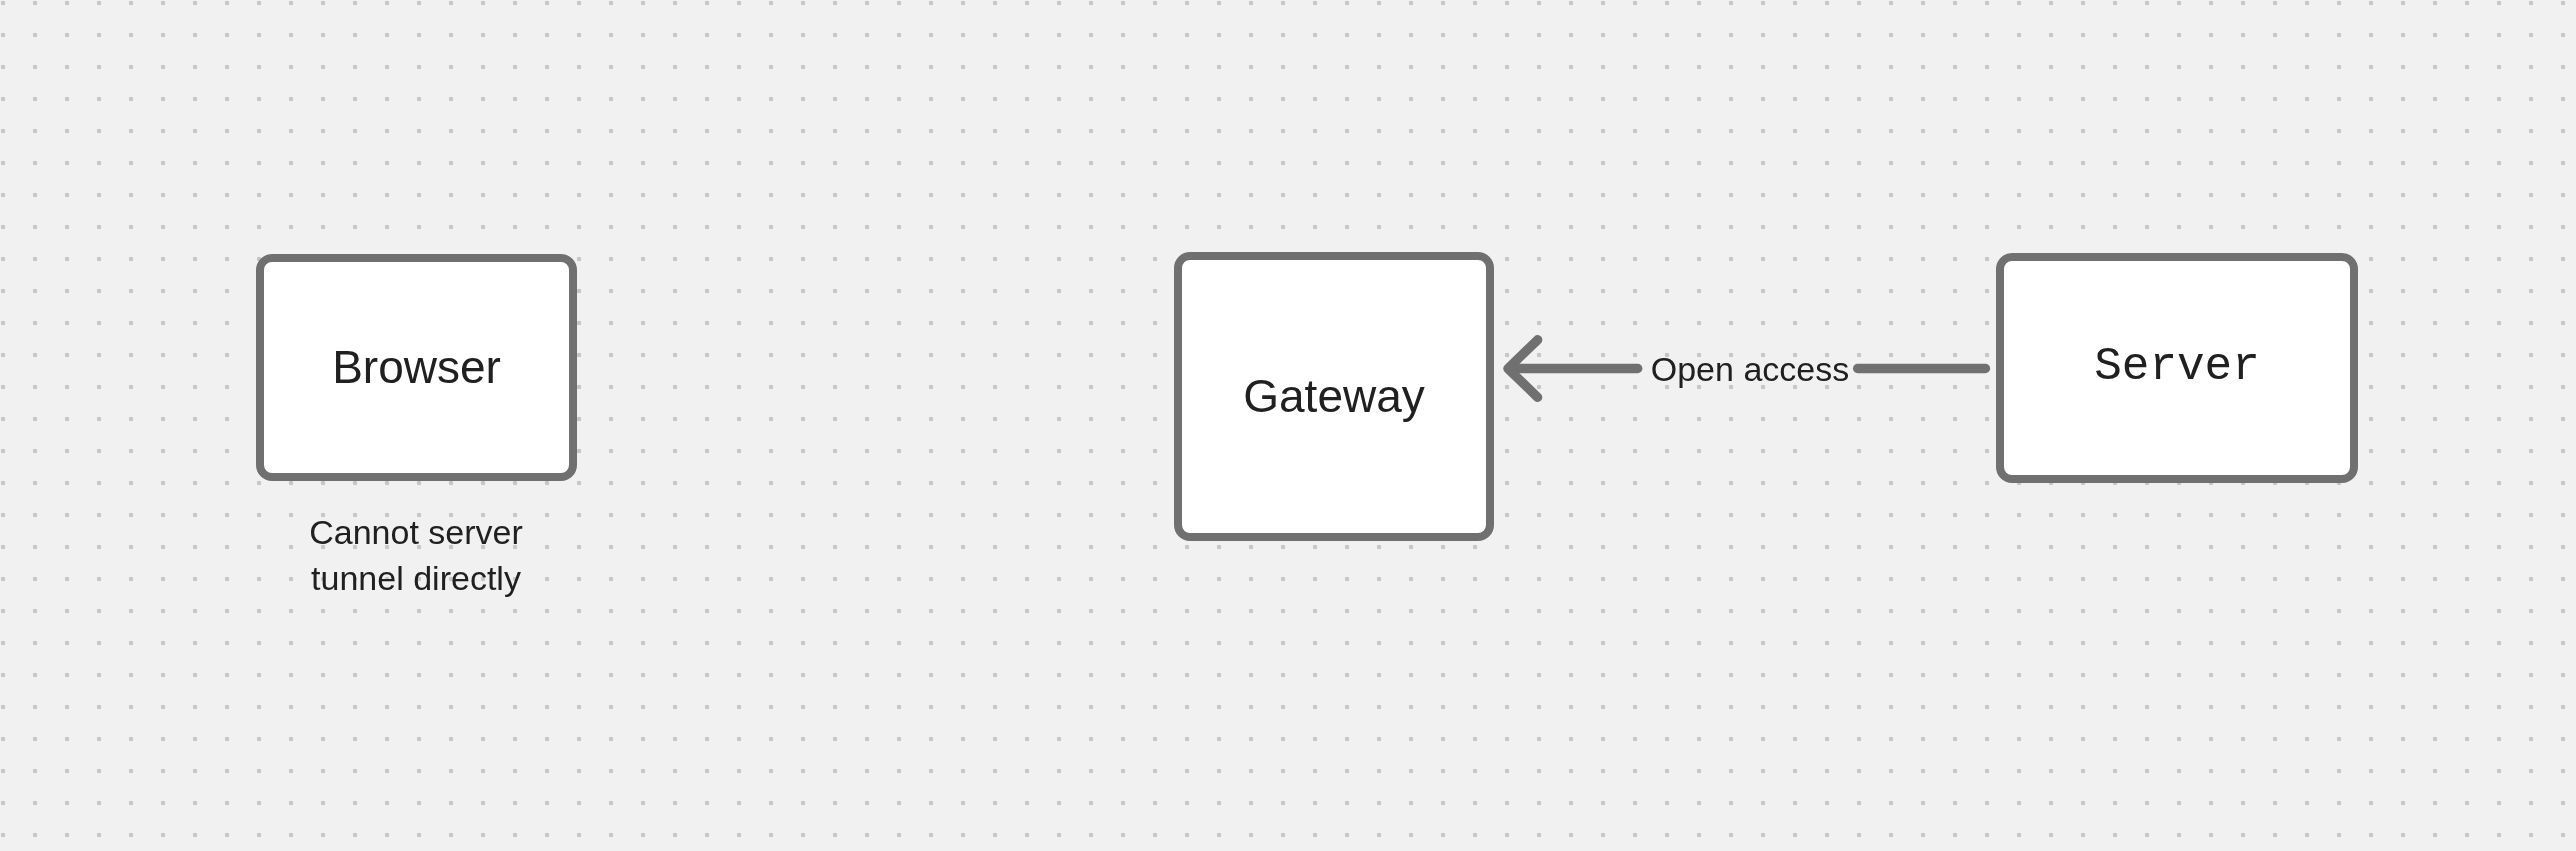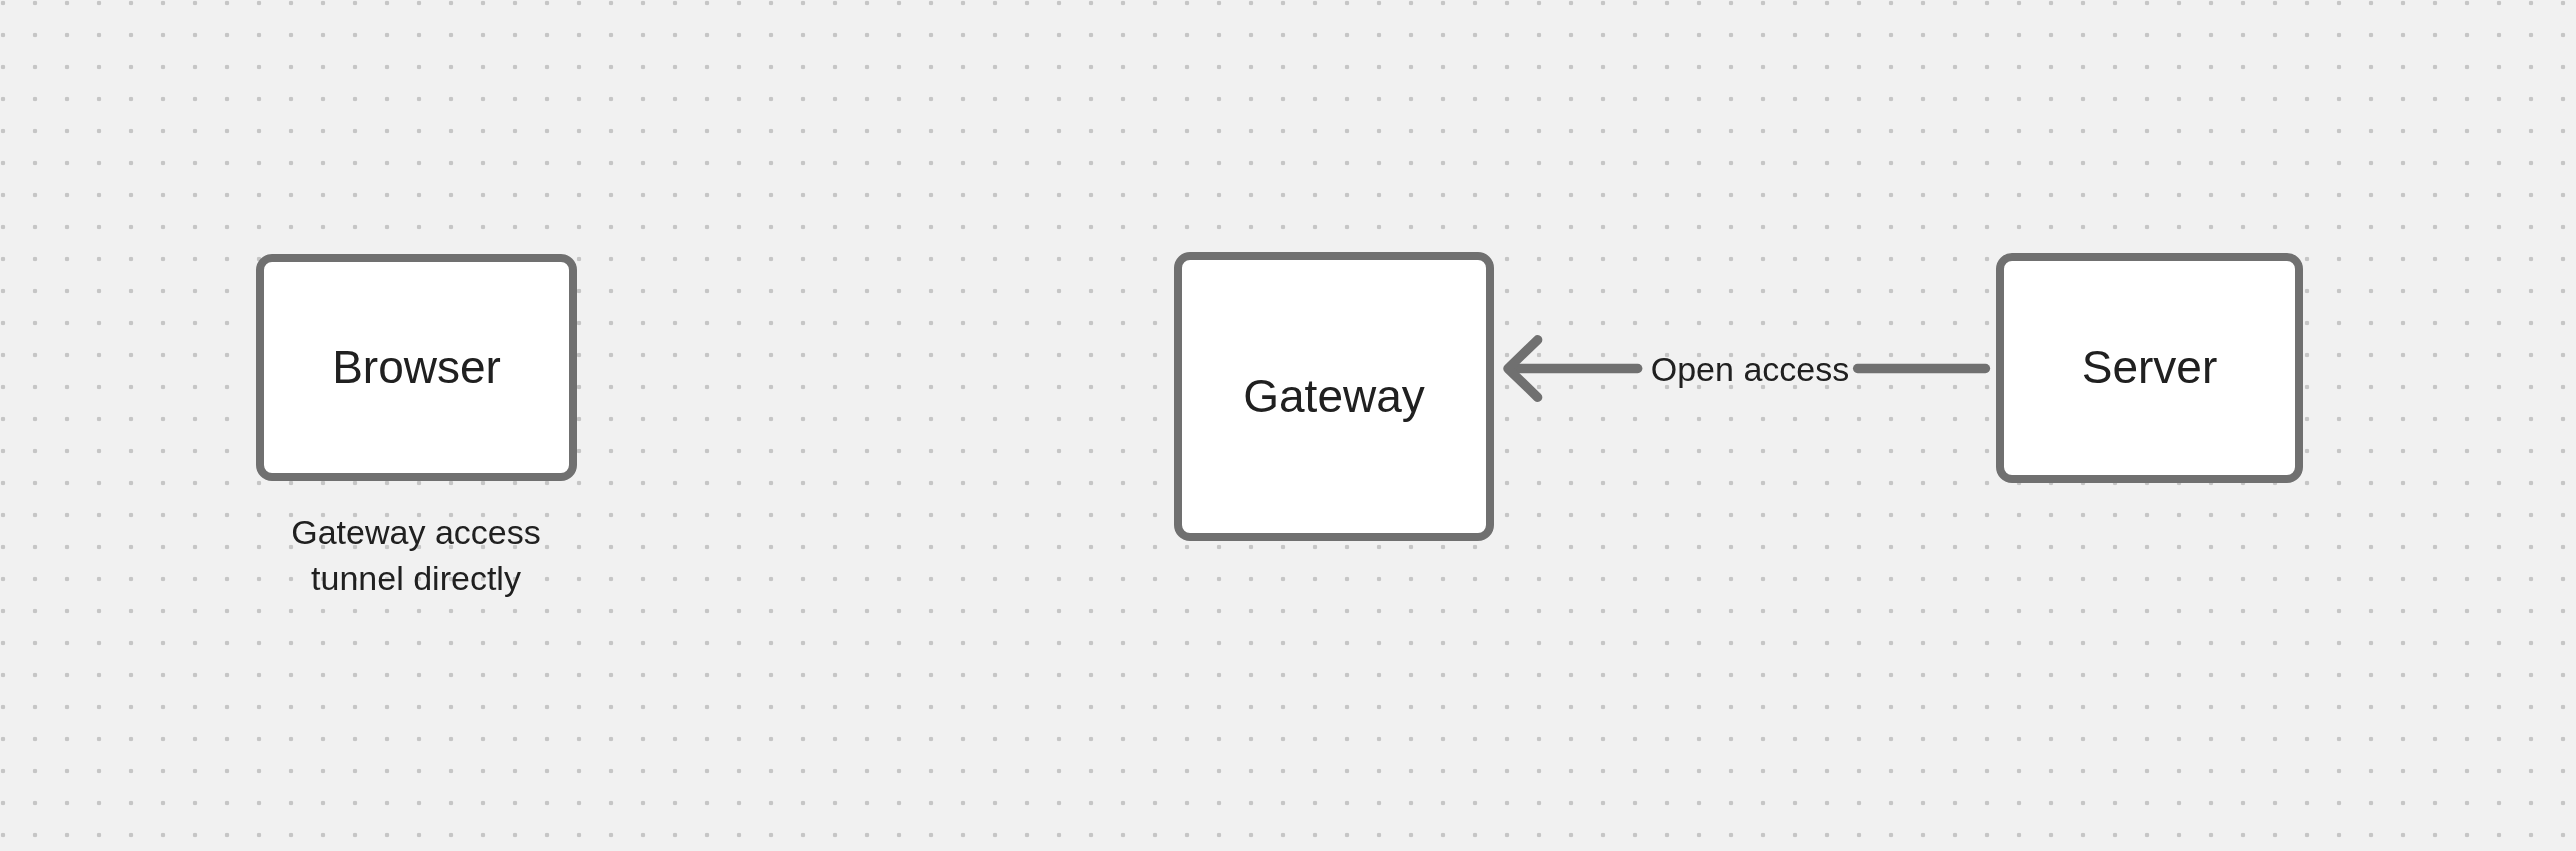--- a/index.html
+++ b/index.html
@@ -32,21 +32,21 @@
     border-radius: 16px;
     display: flex;
     align-items: center;
     justify-content: center;
     font-size: 46px;
     line-height: 1.3;
     color: var(--text);
   }
   .node-browser { left: 256px; top: 254px; width: 321px; height: 227px; }
   .node-gateway { left: 1174px; top: 252px; width: 320px; height: 289px; }
-  .node-server  { left: 1996px; top: 253px; width: 307px; height: 230px; }
+  .node-server  { left: 1996px; top: 253px; width: 362px; height: 230px; font-family: Liberation Mono, monospace; }
 
   .caption {
     position: absolute;
     left: 228px;
     top: 509px;
     width: 376px;
     text-align: center;
     font-size: 34px;
     line-height: 46px;
     color: var(--text);
@@ -89,21 +89,21 @@
 
   <div class="node node-gateway">
     <span>Gateway</span>
   </div>
 
   <div class="node node-server">
     <span>Server</span>
   </div>
 
   <div class="caption">
-    <div>Gateway access</div>
+    <div>Cannot server</div>
     <div>tunnel directly</div>
   </div>
 
   <svg class="edge-svg" viewBox="0 0 2600 859" aria-hidden="true">
     <path d="M 2004 372 L 1875 372"></path>
     <path d="M 1653 372 L 1528 372"></path>
     <path d="M 1552 343 L 1522 372 L 1552 401"></path>
   </svg>
 
   <div class="edge-label">Open access</div>

